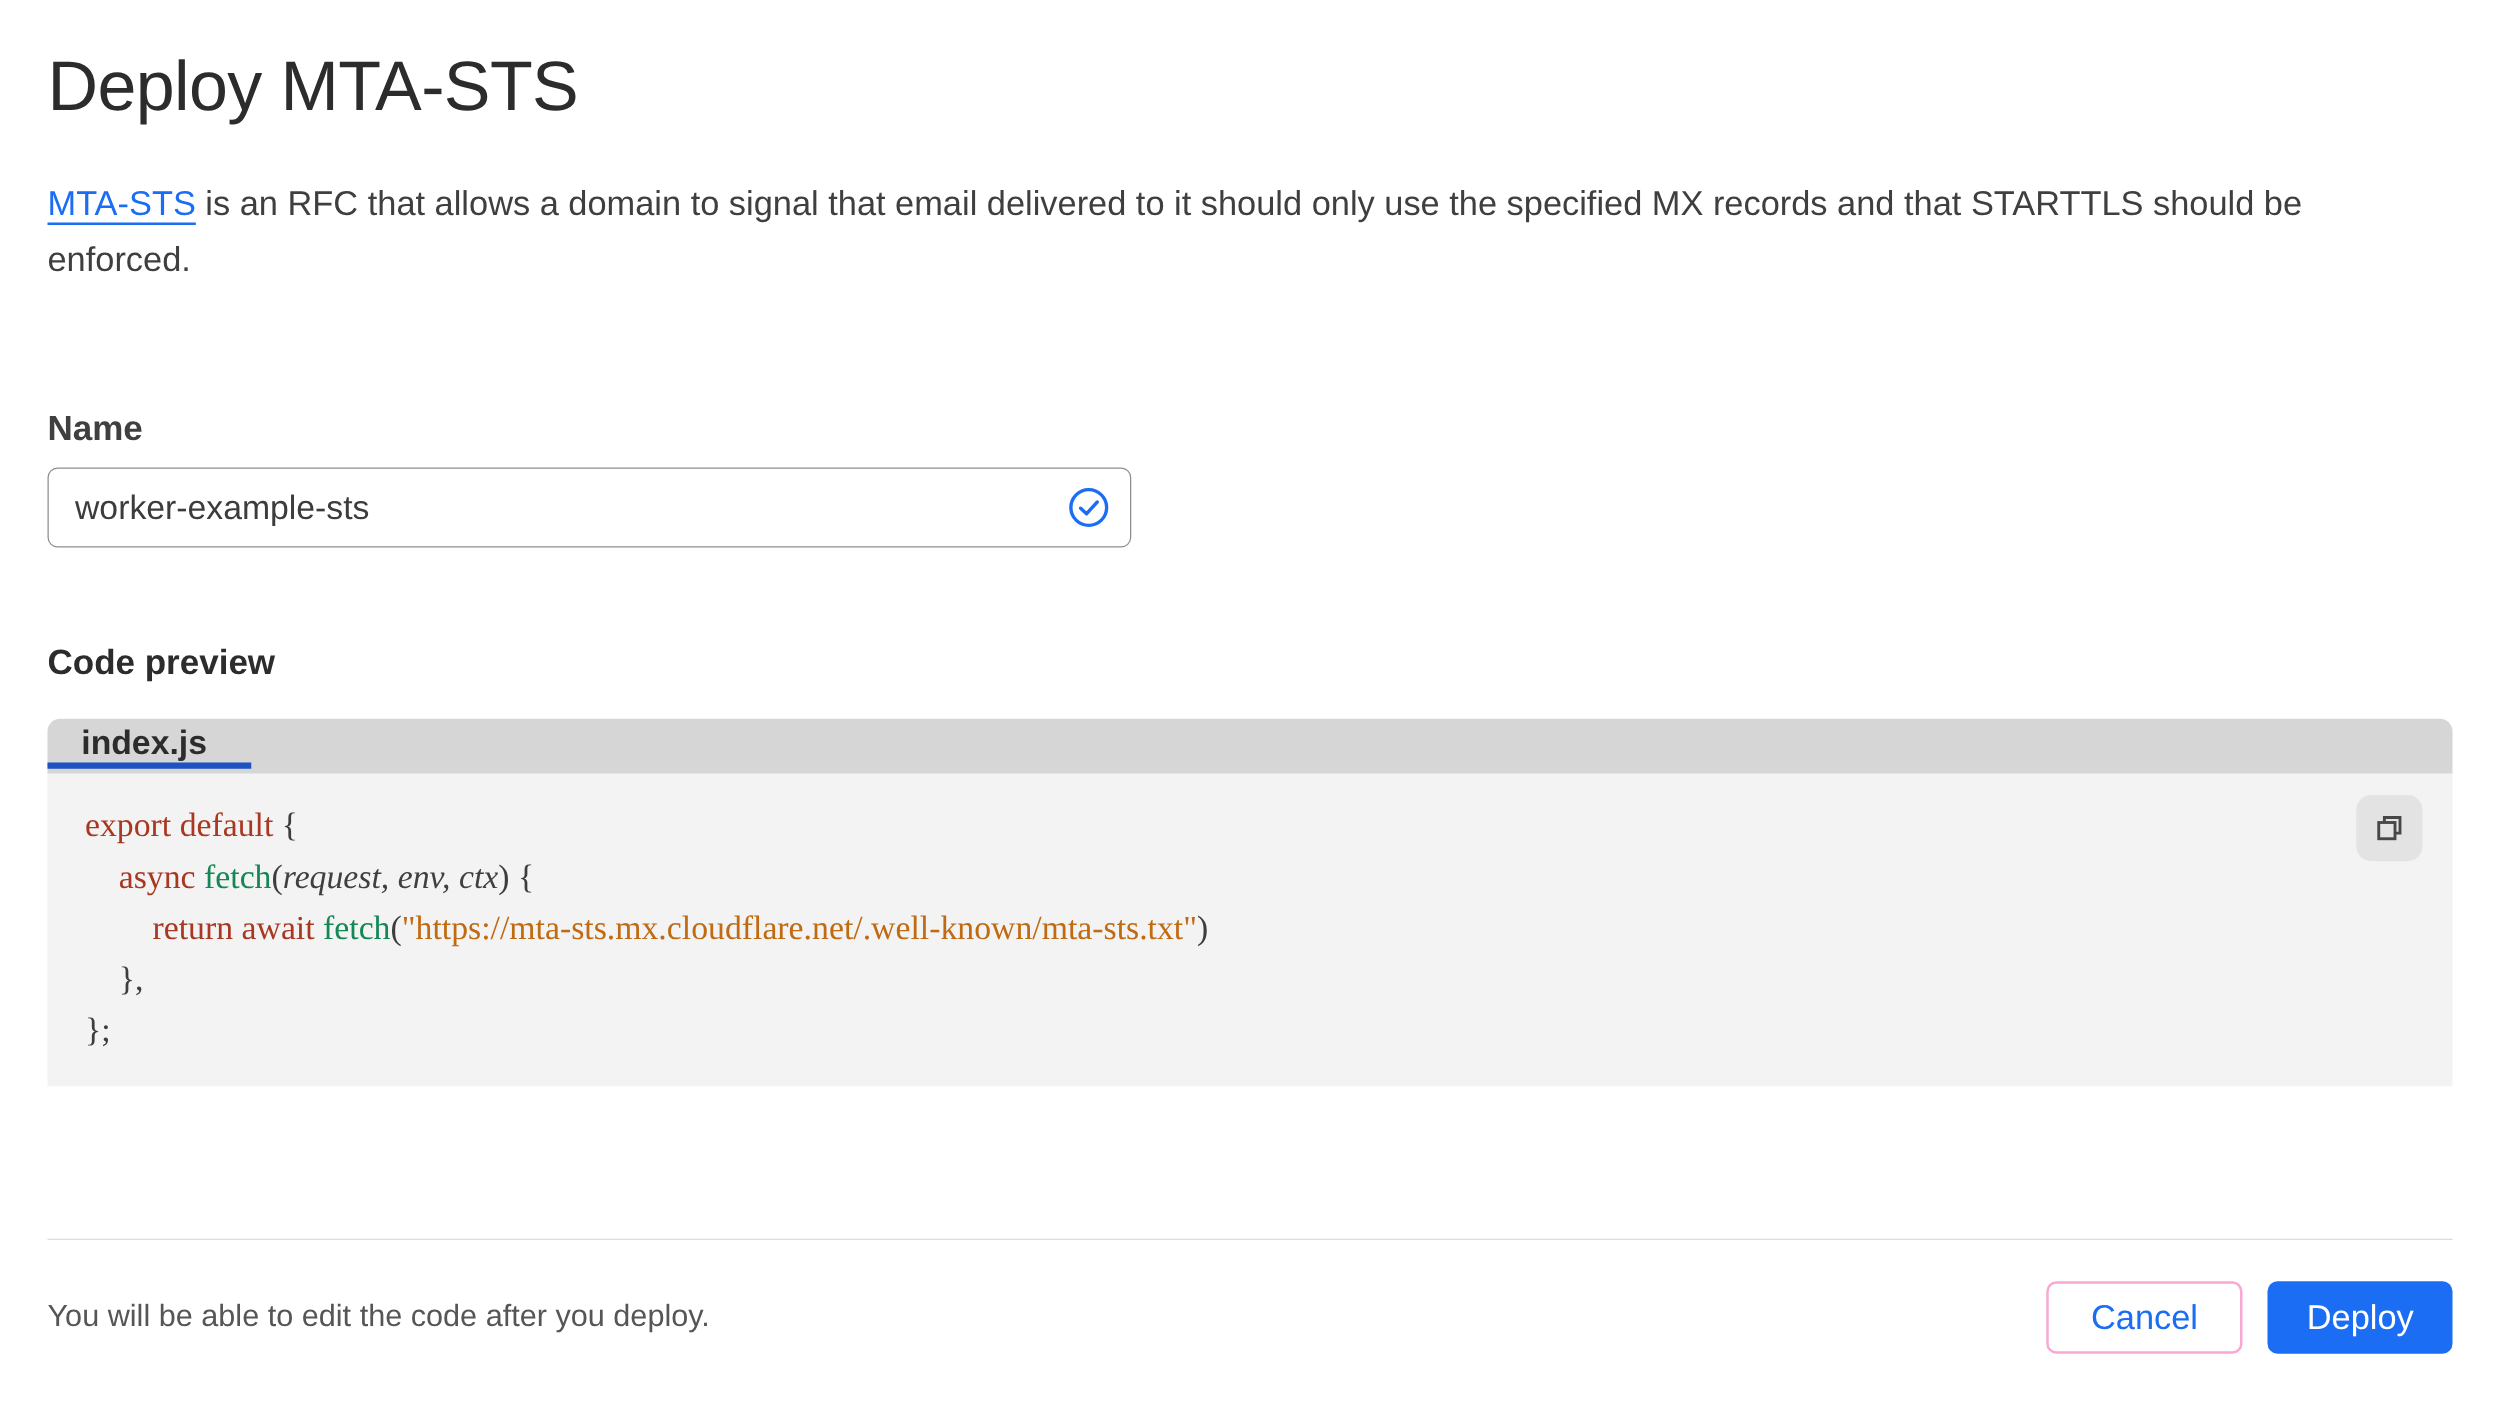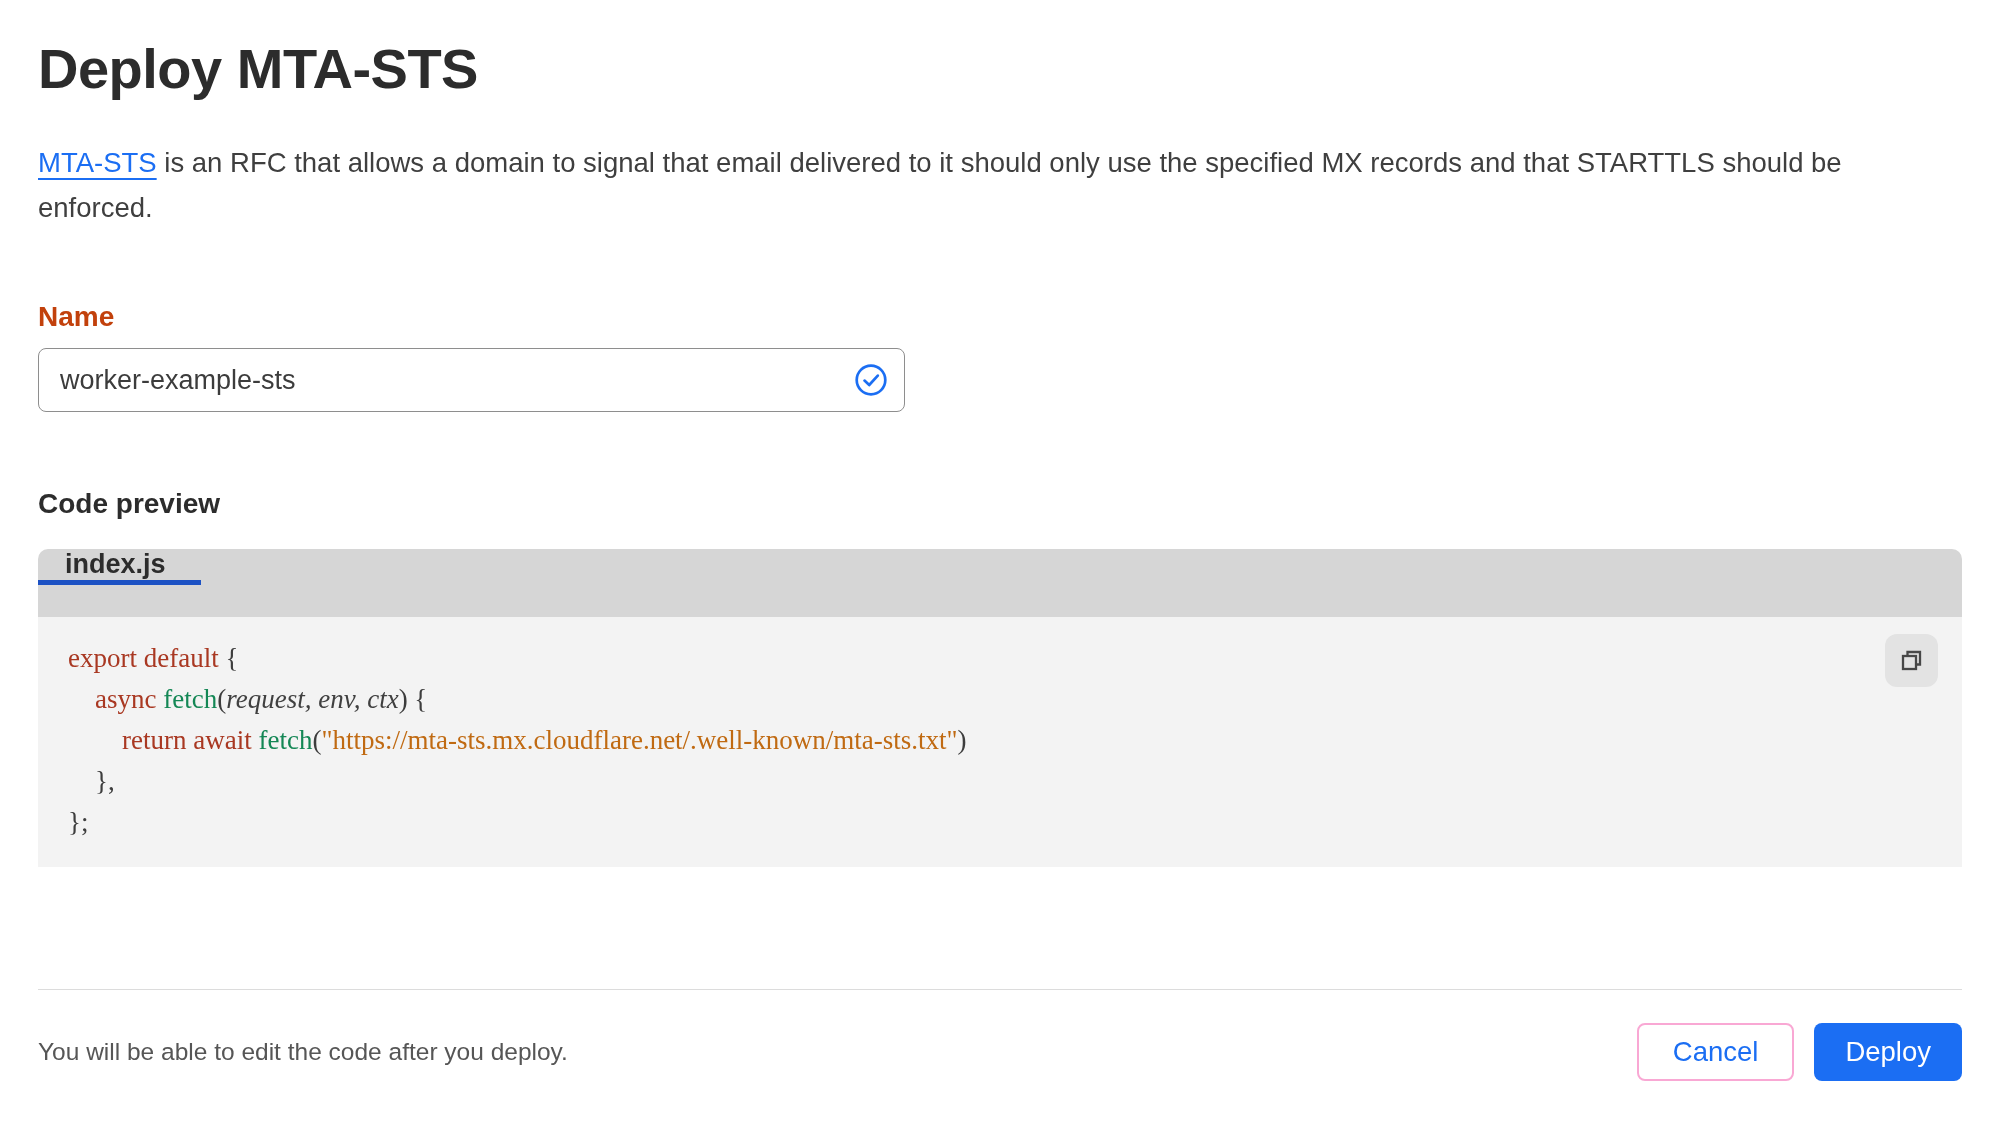--- a/index.html
+++ b/index.html
@@ -10,44 +10,44 @@
     font-family: "Liberation Sans", sans-serif;
     color: #2d2d2d;
     overflow: hidden;
   }
   .page { padding: 0 37px 0 38px; width: 1999px; }
 
   
   .page-title {
     margin: 38px 0 0 0;
     font-size: 56px; line-height: 62px;
-    font-weight: 700; color: #2c2c2c;
+    font-weight: 400; color: #2c2c2c;
     letter-spacing: -0.5px;
   }
 
   
   .desc {
     margin: 40px 0 0 0;
     font-size: 27.5px; line-height: 45px;
     color: #3f3f3f;
     max-width: 1912px;
   }
   .desc a {
     color: #1b6ef3;
     text-decoration: underline;
     text-underline-offset: 6px;
     text-decoration-thickness: 2px;
     cursor: pointer;
   }
 
   
   .name-label {
-    margin-top: 70px;
+    margin-top: 96px;
     font-size: 28px; line-height: 34px;
-    font-weight: 700; color: #c2410c;
+    font-weight: 700; color: #404040;
   }
   .input-wrap {
     margin-top: 14px;
     position: relative;
     width: 867px; height: 64px;
   }
   .input-wrap input {
     width: 100%; height: 100%;
     border: 1px solid #8e8e8e;
     border-radius: 8px;
@@ -64,24 +64,24 @@
   }
 
   
   .code-label {
     margin-top: 75px;
     font-size: 28px; line-height: 34px;
     font-weight: 700; color: #2c2c2c;
   }
   .editor { margin-top: 28px; width: 1924px; }
   .tabbar {
-    height: 68px;
+    height: 44px;
     background: #d6d6d6;
     border-radius: 10px 10px 0 0;
-    display: flex; align-items: flex-start;
+    display: flex; align-items: center;
   }
   .tab {
     display: flex; align-items: center;
     padding: 0 35px 0 27px;
     border-bottom: 5px solid #1d52c4;
     cursor: pointer;
   }
   .tab-label {
     font-size: 27px; font-weight: 700; color: #2c2c2c;
   }

